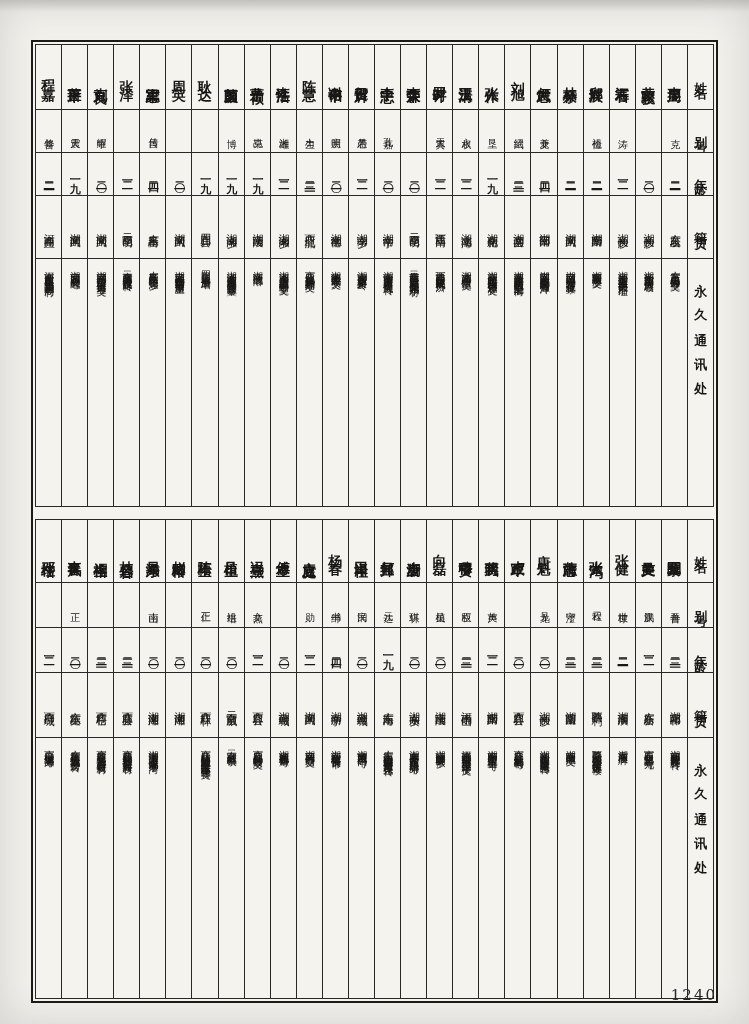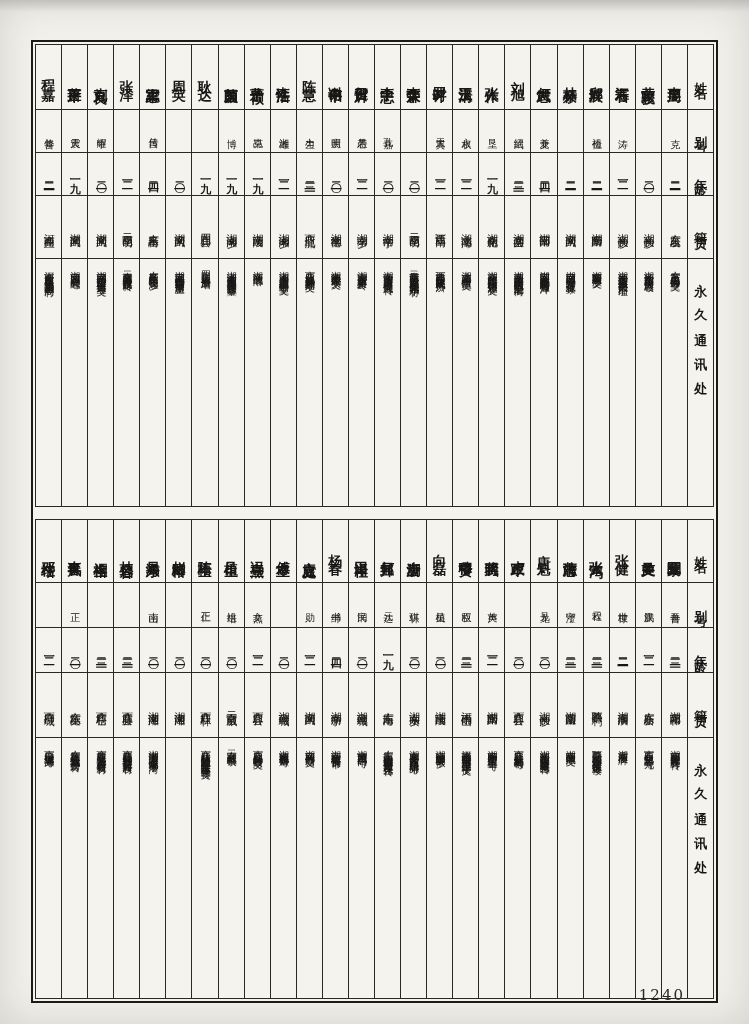--- a/index.html
+++ b/index.html
@@ -24,21 +24,21 @@
   .t2 .c-native{height:64px;} .t2 .c-address{height:256px;}
   .c-name{font-size:14px; font-weight:700;}
   .c-name .sp2{letter-spacing:.55em;}
   .c-alias{font-size:10px;}
   .c-age{font-size:11px; font-weight:600;}
   .c-native{font-size:11px;}
   .c-address{font-size:10px; align-items:flex-start; padding-top:4px;}
   .hdr-col .cell{font-size:13px; font-weight:700;}
   .hdr-col .c-address .vt{letter-spacing:1.9em; padding-top:10px;}
   .hdr-col .c-native .vt, .hdr-col .c-name .vt, .hdr-col .c-alias .vt, .hdr-col .c-age .vt{letter-spacing:.35em;}
-  .page-number{position:absolute; right:64px; top:986px; font-size:15px; letter-spacing:2px;
+  .page-number{position:absolute; right:32px; top:986px; font-size:15px; letter-spacing:2px;
                color:#2a2825; font-family:"DejaVu Serif", serif;}
   .scan-edge{position:absolute; left:0; top:0; width:100%; height:12px;
              background:linear-gradient(#a9a7a5,rgba(169,167,165,0)); opacity:.55;}
 </style>
 </head>
 <body>
 
 <div class="page">
   <div class="scan-edge"></div>
   <div class="frame">

